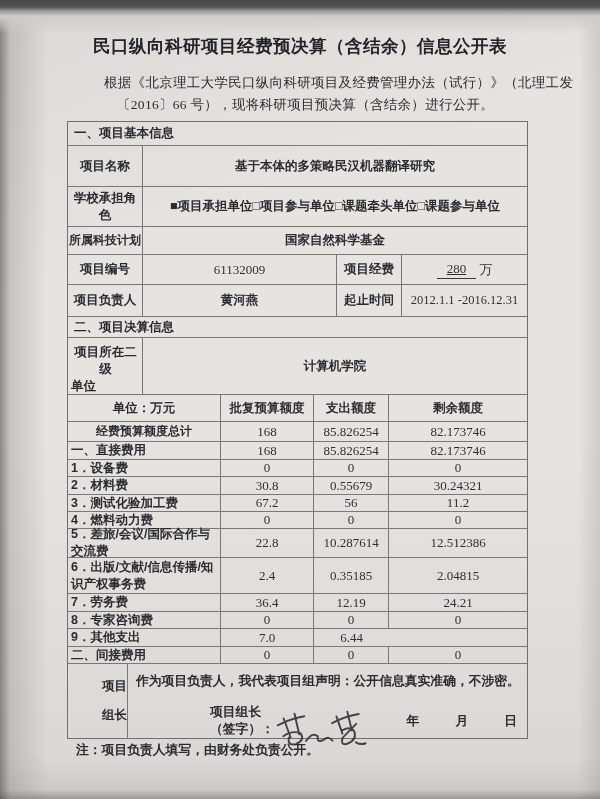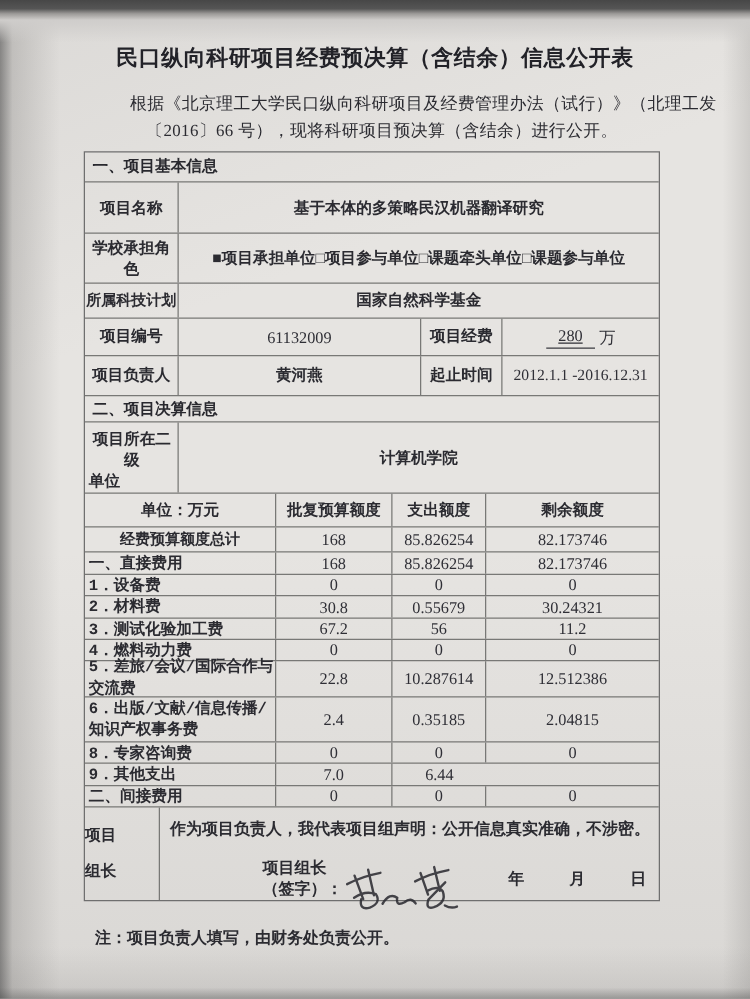--- a/index.html
+++ b/index.html
@@ -39,32 +39,32 @@
   }
   .row{display:flex;border-bottom:1px solid #787876;box-sizing:border-box;align-items:stretch;}
   .row:last-child{border-bottom:none;}
   .cell{border-right:1px solid #787876;box-sizing:border-box;display:flex;align-items:center;overflow:visible;}
   .cell:last-child{border-right:none;}
   .sec{
     font-family:"Liberation Sans", sans-serif;font-weight:bold;color:#28282e;
     padding-left:6px;display:flex;align-items:center;
   }
   .lab{
-    font-family:Liberation Mono, monospace;font-weight:bold;color:#2b2b31;
+    font-family:Liberation Sans, sans-serif;font-weight:bold;color:#2b2b31;
     justify-content:center;text-align:center;
   }
   .val{justify-content:center;text-align:center;}
   .bold{font-family:"Liberation Sans", sans-serif;font-weight:bold;color:#2b2b31;}
   .num{font-family:"Liberation Serif", serif;font-size:13px;color:#2f2f36;justify-content:center;}
   .left{justify-content:flex-start;text-align:left;padding-left:3px;}
   .grow{flex:1;}
   .u{border-bottom:1px solid #3a3a40;padding:0 10px 1px 10px;text-decoration:underline;}
   .dept-lab{flex-direction:column;align-items:flex-start;justify-content:space-around;padding:6px 2px 6px 3px;}
   .wrap2{line-height:1.35;}
-  .dec-lab{flex-direction:column;align-items:flex-start;justify-content:space-around;padding:8px 0;}
+  .dec-lab{flex-direction:column;align-items:flex-end;justify-content:space-around;padding:8px 0;}
   .dec-content{flex-direction:column;align-items:stretch;justify-content:flex-end;}
   .dec-statement{
     padding:9px 4px 0 8px;
     font-family:"Liberation Sans", sans-serif;font-weight:bold;font-size:12.8px;color:#2b2b31;
   }
   .sign-line{
     display:flex;align-items:center;margin-top:14px;padding-left:82px;
     font-family:"Liberation Sans", sans-serif;font-weight:bold;font-size:12.8px;color:#2b2b31;
   }
   .sign-svg{overflow:visible;margin:-6px 0 -26px -2px;transform:rotate(-4deg);}
@@ -176,20 +176,26 @@
       <div class="cell lab left wrap2" style="width:153px">5．差旅/会议/国际合作与交流费</div>
       <div class="cell num" style="width:93px">22.8</div>
       <div class="cell num" style="width:75px">10.287614</div>
       <div class="cell num grow">12.512386</div>
     </div>
     <div class="row" style="height:36px">
       <div class="cell lab left wrap2" style="width:153px">6．出版/文献/信息传播/知识产权事务费</div>
       <div class="cell num" style="width:93px">2.4</div>
       <div class="cell num" style="width:75px">0.35185</div>
       <div class="cell num grow">2.04815</div>
+    </div>
+    <div class="row" style="height:18px">
+      <div class="cell lab left" style="width:153px">7．劳务费</div>
+      <div class="cell num" style="width:93px">36.4</div>
+      <div class="cell num" style="width:75px">12.19</div>
+      <div class="cell num grow">24.21</div>
     </div>
     <div class="row" style="height:17px">
       <div class="cell lab left" style="width:153px">8．专家咨询费</div>
       <div class="cell num" style="width:93px">0</div>
       <div class="cell num" style="width:75px">0</div>
       <div class="cell num grow">0</div>
     </div>
     <div class="row" style="height:18px">
       <div class="cell lab left" style="width:153px">9．其他支出</div>
       <div class="cell num" style="width:93px">7.0</div>

